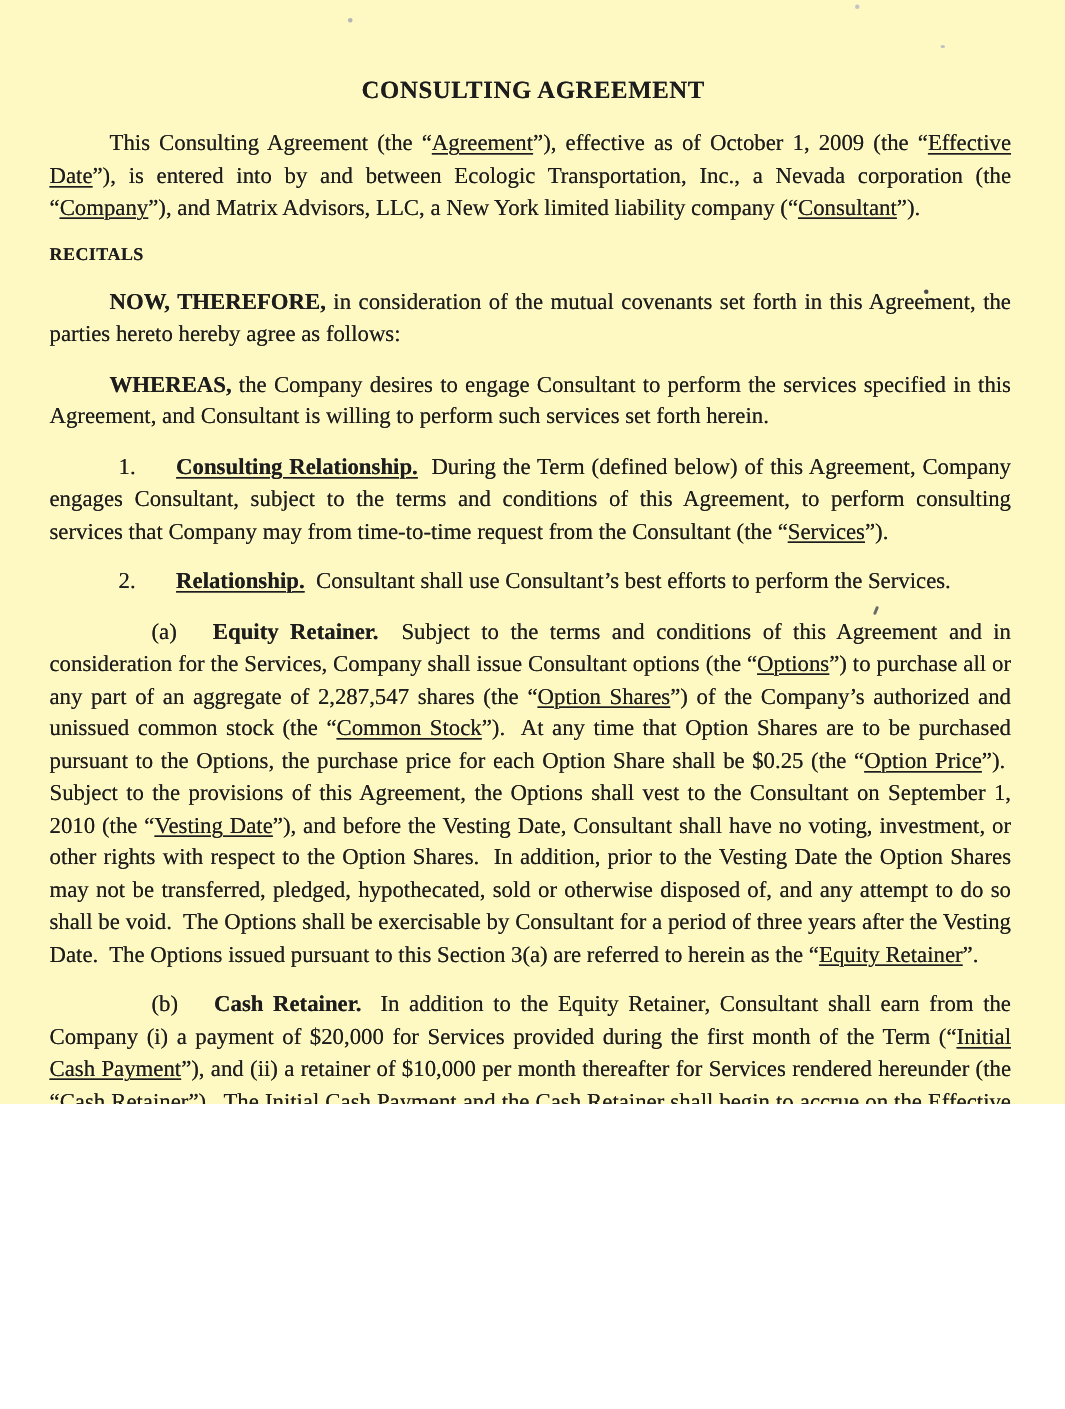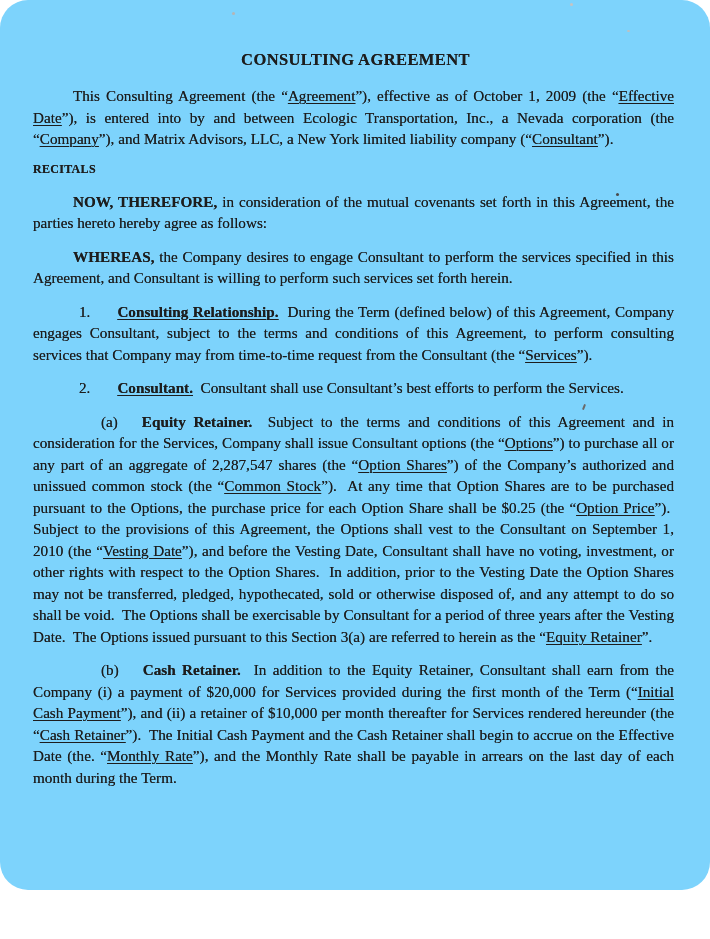--- a/index.html
+++ b/index.html
@@ -1,26 +1,25 @@
 <!DOCTYPE html>
 <html><head>
 <meta charset="utf-8">
 <style>
   html,body{margin:0;padding:0;background:#ffffff;}
   .sheet{
     position:relative;
-    width:710px;height:890px;
+    width:710px;height:736px;
     box-sizing:border-box;
     padding:50px 32px 30px 33px;
-    background:#7dd3fc;
+    background:#fef9c3;
     overflow:hidden;
     font-family:"Liberation Serif","DejaVu Serif",serif;
     color:#1d1d1d;
     text-shadow:0 0 0.4px rgba(25,25,25,0.8);
-    border-radius:28px;
   }
   h1.doc-title{
     margin:0 0 15px 0;
     font-size:16.5px;
     font-weight:bold;
     text-align:center;
     letter-spacing:0.4px;
   }
   h2.heading{
     margin:1px 0 14px 0;
@@ -49,21 +48,21 @@
 <body>
 
 <div class="sheet">
   <h1 class="doc-title">CONSULTING AGREEMENT</h1>
   <div>
       <p class="paragraph" style="text-indent: 40px;"><span class="">This Consulting Agreement (the “</span><span class="u">Agreement</span><span class="">”), effective as of October 1, 2009 (the “</span><span class="u">Effective Date</span><span class="">”), is entered into by and between Ecologic Transportation, Inc., a Nevada corporation (the “</span><span class="u">Company</span><span class="">”), and Matrix Advisors, LLC, a New York limited liability company (“</span><span class="u">Consultant</span><span class="">”).</span></p>
       <h2 class="heading">RECITALS</h2>
       <p class="paragraph" style="text-indent: 40px;"><span class="b ">NOW, THEREFORE,</span><span class=""> in consideration of the mutual covenants set forth in this Agreement, the parties hereto hereby agree as follows:</span></p>
       <p class="paragraph" style="text-indent: 40px;"><span class="b ">WHEREAS,</span><span class=""> the Company desires to engage Consultant to perform the services specified in this Agreement, and Consultant is willing to perform such services set forth herein.</span></p>
       <p class="paragraph" style="text-indent: 46px;"><span class="">1.</span><span class="tab" style="width: 27px;"></span><span class="b u">Consulting Relationship.</span><span class="">&nbsp; During the Term (defined below) of this Agreement, Company engages Consultant, subject to the terms and conditions of this Agreement, to perform consulting services that Company may from time-to-time request from the Consultant (the “</span><span class="u">Services</span><span class="">”).</span></p>
-      <p class="paragraph" style="text-indent: 46px;"><span class="">2.</span><span class="tab" style="width: 27px;"></span><span class="b u">Consultant.</span><span class="">&nbsp; Consultant shall use Consultant’s best efforts to perform the Services.</span></p>
+      <p class="paragraph" style="text-indent: 46px;"><span class="">2.</span><span class="tab" style="width: 27px;"></span><span class="b u">Relationship.</span><span class="">&nbsp; Consultant shall use Consultant’s best efforts to perform the Services.</span></p>
       <p class="paragraph" style="text-indent: 68px;"><span class="">(a)</span><span class="tab" style="width: 24px;"></span><span class="b ">Equity Retainer.</span><span class="">&nbsp; Subject to the terms and conditions of this Agreement and in consideration for the Services, Company shall issue Consultant options (the “</span><span class="u">Options</span><span class="">”) to purchase all or any part of an aggregate of 2,287,547 shares (the “</span><span class="u">Option Shares</span><span class="">”) of the Company’s authorized and unissued common stock (the “</span><span class="u">Common Stock</span><span class="">”).&nbsp; At any time that Option Shares are to be purchased pursuant to the Options, the purchase price for each Option Share shall be $0.25 (the “</span><span class="u">Option Price</span><span class="">”).&nbsp; Subject to the provisions of this Agreement, the Options shall vest to the Consultant on September 1, 2010 (the “</span><span class="u">Vesting Date</span><span class="">”), and before the Vesting Date, Consultant shall have no voting, investment, or other rights with respect to the Option Shares.&nbsp; In addition, prior to the Vesting Date the Option Shares may not be transferred, pledged, hypothecated, sold or otherwise disposed of, and any attempt to do so shall be void.&nbsp; The Options shall be exercisable by Consultant for a period of three years after the Vesting Date.&nbsp; The Options issued pursuant to this Section 3(a) are referred to herein as the “</span><span class="u">Equity Retainer</span><span class="">”.</span></p>
       <p class="paragraph" style="text-indent: 68px;"><span class="">(b)</span><span class="tab" style="width: 24px;"></span><span class="b ">Cash Retainer.</span><span class="">&nbsp; In addition to the Equity Retainer, Consultant shall earn from the Company (i) a payment of $20,000 for Services provided during the first month of the Term (“</span><span class="u">Initial Cash Payment</span><span class="">”), and (ii) a retainer of $10,000 per month thereafter for Services rendered hereunder (the “</span><span class="u">Cash Retainer</span><span class="">”).&nbsp; The Initial Cash Payment and the Cash Retainer shall begin to accrue on the Effective Date (the. “</span><span class="u">Monthly Rate</span><span class="">”), and the Monthly Rate shall be payable in arrears on the last day of each month during the Term.</span></p>
     </div>
 
   <div class="speck speck-1"></div>
   <div class="speck speck-2"></div>
   <div class="speck speck-3"></div>
   <div class="speck speck-4"></div>
   <div class="speck speck-5"></div>
   <div class="speck speck-6"></div>

